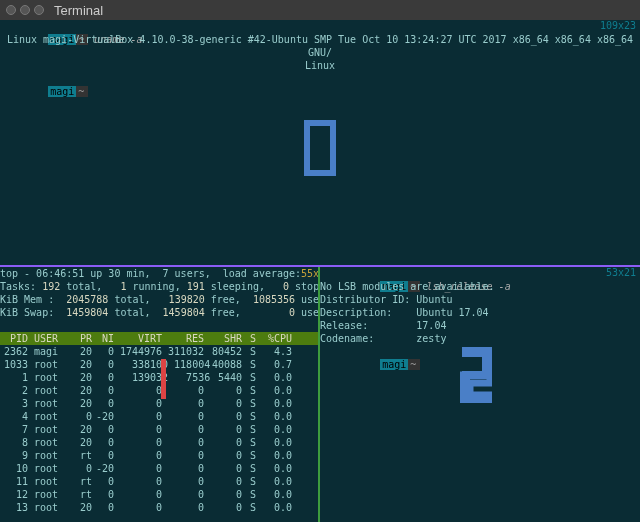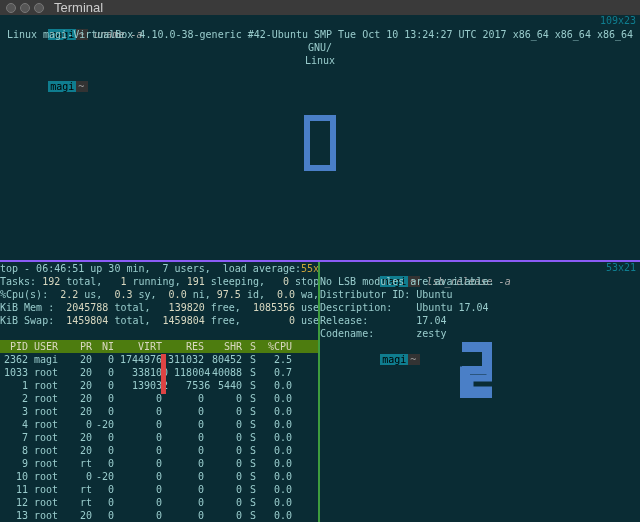--- a/index.html
+++ b/index.html
@@ -57,27 +57,26 @@
             <rect x="2" y="2" width="28" height="52" fill="none" stroke="#4a7fc7" stroke-width="8"></rect>
           </svg>
       </div>
     </div>
 
     <div class="panes-bottom">
 
       <div class="pane-bl" style="position:relative;">
         <div class="line"><span>top - 06:46:51 up 30 min,  7 users,  load average:</span><span class="yl">55x21</span></div>
         <div class="line">Tasks: <span class="bold">192</span> total,   <span class="bold">1</span> running, <span class="bold">191</span> sleeping,   <span class="bold">0</span> stoppe</div>
-        <div class="line">%Cpu(s):  <span class="bold">2.2</span> us,  <span class="bold">0.3</span> sy,  <span class="bold">0.0</span> ni, <span class="bold">97.5</span> id,  <span class="bold">0.0</span> wa,</div>
         <div class="line">KiB Mem :  <span class="bold">2045788</span> total,   <span class="bold">139820</span> free,  <span class="bold">1085356</span> used,</div>
         <div class="line">KiB Swap:  <span class="bold">1459804</span> total,  <span class="bold">1459804</span> free,        <span class="bold">0</span> used.</div>
         <div class="line"> </div>
         <div class="line hdr-row"><span class="r c4">PID</span> <span style="display:inline-block;width:34px;">USER</span><span class="r c6">PR</span><span class="r c7">NI</span><span class="r c8">VIRT</span><span class="r c9">RES</span><span class="r c10">SHR</span> <span class="c11">S</span><span class="r c12">%CPU</span></div>
         <div id="top-rows">
-            <div class="line"><span class="r c4">2362</span> <span style="display:inline-block;width:34px;">magi</span><span class="r c6">20</span><span class="r c7">0</span><span class="r c8">1744976</span><span class="r c9">311032</span><span class="r c10">80452</span> <span class="c11">S</span><span class="r c12">2.5</span></div>
+            <div class="line"><span class="r c4">2362</span> <span style="display:inline-block;width:34px;">magi</span><span class="r c6">20</span><span class="r c7">0</span><span class="r c8">1744976</span><span class="r c9">311032</span><span class="r c10">80452</span> <span class="c11">S</span><span class="r c12">4.3</span></div>
             <div class="line"><span class="r c4">1033</span> <span style="display:inline-block;width:34px;">root</span><span class="r c6">20</span><span class="r c7">0</span><span class="r c8">33810</span><span class="r c9">0 118004</span><span class="r c10">40088</span> <span class="c11">S</span><span class="r c12">0.7</span></div>
             <div class="line"><span class="r c4">1</span> <span style="display:inline-block;width:34px;">root</span><span class="r c6">20</span><span class="r c7">0</span><span class="r c8">13903</span><span class="r c9">2   7536</span><span class="r c10">5440</span> <span class="c11">S</span><span class="r c12">0.0</span></div>
             <div class="line"><span class="r c4">2</span> <span style="display:inline-block;width:34px;">root</span><span class="r c6">20</span><span class="r c7">0</span><span class="r c8">0</span><span class="r c9">0</span><span class="r c10">0</span> <span class="c11">S</span><span class="r c12">0.0</span></div>
             <div class="line"><span class="r c4">3</span> <span style="display:inline-block;width:34px;">root</span><span class="r c6">20</span><span class="r c7">0</span><span class="r c8">0</span><span class="r c9">0</span><span class="r c10">0</span> <span class="c11">S</span><span class="r c12">0.0</span></div>
             <div class="line"><span class="r c4">4</span> <span style="display:inline-block;width:34px;">root</span><span class="r c6">0</span><span class="r c7">-20</span><span class="r c8">0</span><span class="r c9">0</span><span class="r c10">0</span> <span class="c11">S</span><span class="r c12">0.0</span></div>
             <div class="line"><span class="r c4">7</span> <span style="display:inline-block;width:34px;">root</span><span class="r c6">20</span><span class="r c7">0</span><span class="r c8">0</span><span class="r c9">0</span><span class="r c10">0</span> <span class="c11">S</span><span class="r c12">0.0</span></div>
             <div class="line"><span class="r c4">8</span> <span style="display:inline-block;width:34px;">root</span><span class="r c6">20</span><span class="r c7">0</span><span class="r c8">0</span><span class="r c9">0</span><span class="r c10">0</span> <span class="c11">S</span><span class="r c12">0.0</span></div>
             <div class="line"><span class="r c4">9</span> <span style="display:inline-block;width:34px;">root</span><span class="r c6">rt</span><span class="r c7">0</span><span class="r c8">0</span><span class="r c9">0</span><span class="r c10">0</span> <span class="c11">S</span><span class="r c12">0.0</span></div>
             <div class="line"><span class="r c4">10</span> <span style="display:inline-block;width:34px;">root</span><span class="r c6">0</span><span class="r c7">-20</span><span class="r c8">0</span><span class="r c9">0</span><span class="r c10">0</span> <span class="c11">S</span><span class="r c12">0.0</span></div>
             <div class="line"><span class="r c4">11</span> <span style="display:inline-block;width:34px;">root</span><span class="r c6">rt</span><span class="r c7">0</span><span class="r c8">0</span><span class="r c9">0</span><span class="r c10">0</span> <span class="c11">S</span><span class="r c12">0.0</span></div>

